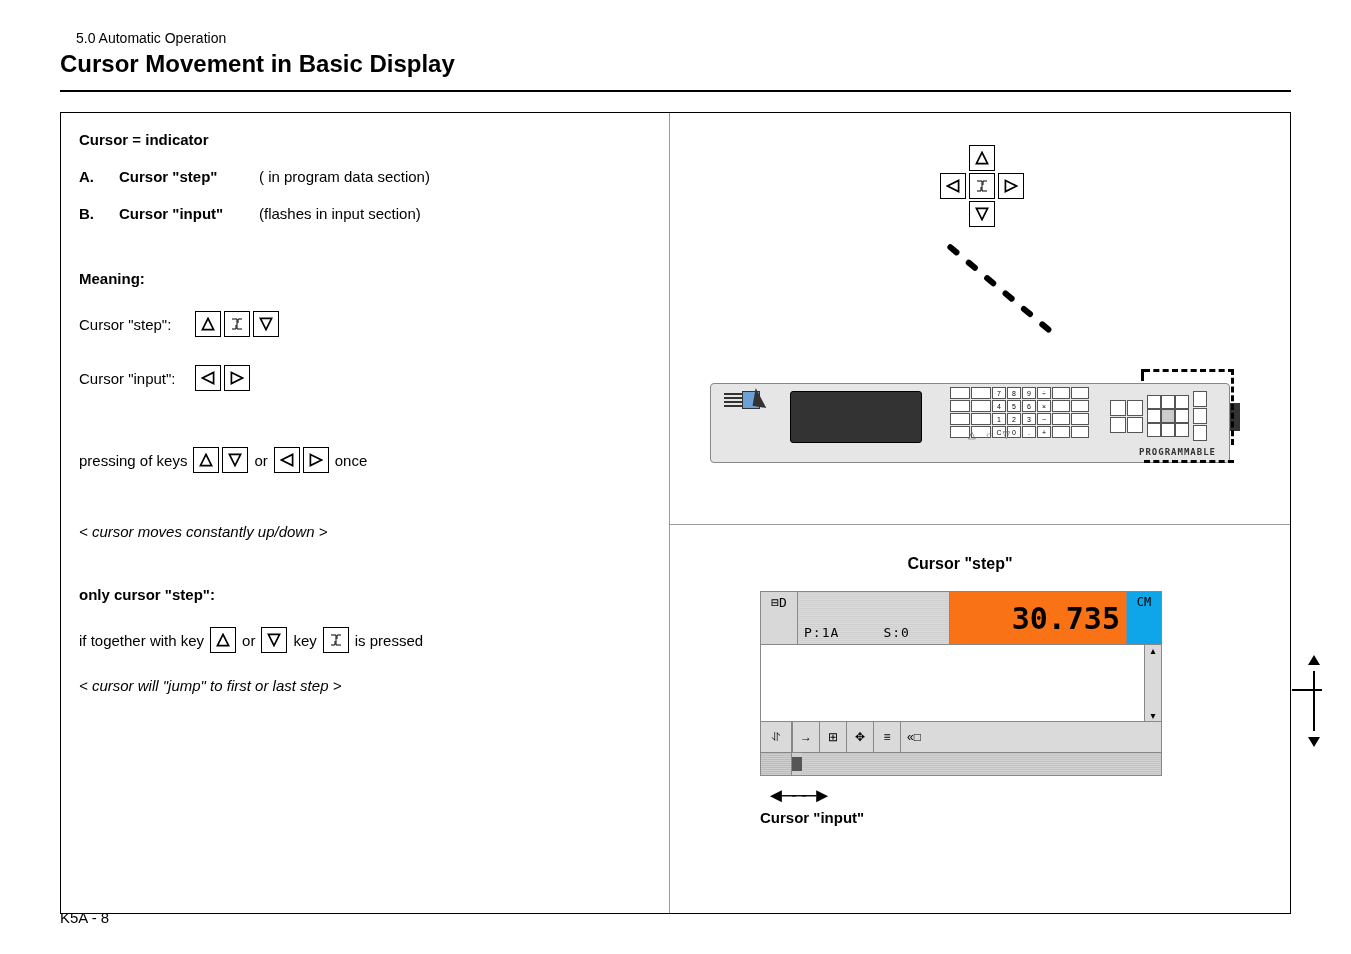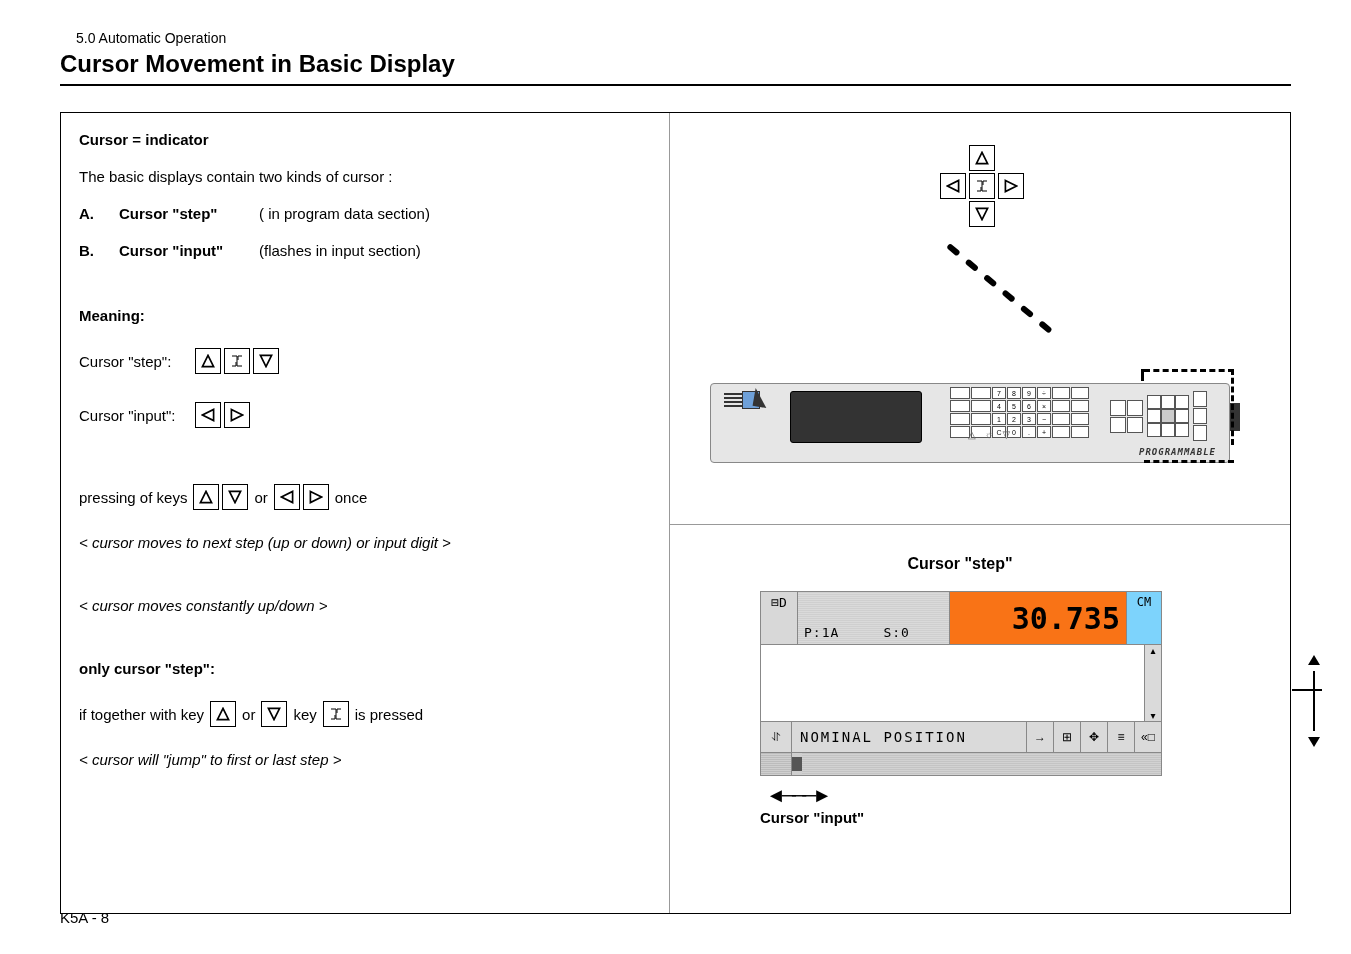--- a/index.html
+++ b/index.html
@@ -8,21 +8,21 @@
   width: 1351px;
   height: 954px;
   background: #fff;
   font-family: Arial, Helvetica, sans-serif;
   color: #000;
   position: relative;
   box-sizing: border-box;
   padding: 30px 60px 20px 60px;
 }
 .section-num { font-size: 14px; margin-bottom: 4px; margin-left: 16px; }
-.title { font-size: 24px; font-weight: bold; border-bottom: 2px solid #000; padding-bottom: 6px; margin-bottom: 26px; }
+.title { font-size: 24px; font-weight: bold; border-bottom: 2px solid #000; padding-bottom: 12px; margin-bottom: 20px; }
 .main-box {
   border: 1px solid #000;
   display: flex;
   height: 800px;
 }
 .left-col { flex: 1; padding: 18px 18px 18px 18px; display: flex; flex-direction: column; gap: 20px; font-size: 15px; }
 .right-col { width: 620px; border-left: 1px solid #999; display: flex; flex-direction: column; }
 .right-top { flex: 0 0 375px; border-bottom: 1px solid #999; padding: 18px; position: relative; }
 .right-bottom { flex: 1; padding: 30px 18px 10px 60px; position: relative; }
 .bold { font-weight: bold; }
@@ -61,39 +61,39 @@
 .mscreen { position: absolute; left: 80px; top: 18px; width: 130px; height: 50px; background:#333; border:1px solid #000; border-radius:3px;}
 .mkeypad { position: absolute; left: 240px; top: 14px; width: 160px; height: 58px; display:grid; grid-template-columns: 20px 20px 14px 14px 14px 14px 18px 18px; grid-template-rows: repeat(4, 12px); gap:1px; }
 .mkeypad div { background:#fff; border:0.5px solid #555; font-size:7px; line-height:11px; text-align:center; overflow:hidden;}
 .mdials { position:absolute; left: 258px; top: 56px; font-size:10px; color:#666; letter-spacing:3px;}
 .mright { position: absolute; right: 20px; top: 14px; width: 100px; height: 58px; display:flex; gap:4px; align-items:center; }
 .mright .group { display:grid; grid-template-columns: 16px 16px; grid-auto-rows: 16px; gap:1px;}
 .mright .group div { border:0.5px solid #555; background:#fff;}
 .mright .nav { display:grid; grid-template-columns: 14px 14px 14px; grid-template-rows: 14px 14px 14px; gap:0;}
 .mright .nav div { border:0.5px solid #555; background:#fff;}
 .mright .nav .c { background:#ccc;}
-.mprog { position:absolute; right: 14px; bottom: 6px; font-family: monospace; font-size:9px; letter-spacing:1px; font-weight:bold; color:#333;font-style:italic;}
+.mprog { position:absolute; right: 14px; bottom: 6px; font-family: monospace; font-size:9px; letter-spacing:1px; font-weight:bold; color:#333;}
 .mconn { position:absolute; right:-10px; top:30px; width:10px; height:28px; background:#333; }
 .mbrk-top { position:absolute; right:-4px; top:-4px; width: 90px; border-top: 3px dashed #000; }
 .mbrk-right { position:absolute; right:-4px; top:-4px; height: 76px; border-right: 3px dashed #000;}
 .mbrk-bot { position:absolute; right:-4px; bottom:0; width: 90px; border-bottom: 3px dashed #000;}
 .mbrk-corner-l { position:absolute; right:86px; top:-4px; height:12px; border-left:3px solid #000;}
 
 
 .screen-title { font-weight: bold; font-size: 16px; margin-bottom: 18px; text-align:center; width: 400px; margin-left: 30px;}
 .screen {
   width: 400px; margin-left: 30px; border: 1px solid #888;
 }
 .sc-row { display:flex; }
 .sc-header { background: #c8c8c8; height: 52px; border-bottom:1px solid #888; position:relative;}
 .sc-h-left { width: 36px; border-right:1px solid #888; background:#d8d8d8; display:flex; align-items:flex-start; justify-content:center; font-family:monospace; font-size:13px; padding-top:3px;}
 .sc-h-mid { flex:1; font-family:monospace; letter-spacing:1px; background: repeating-linear-gradient(#cfcfcf 0 1px, #dadada 1px 2px); position:relative;}
 .sc-h-mid .line2 { position:absolute; left:6px; bottom:4px; font-size:13px; }
 .sc-h-val { width: 170px; border-left:1px solid #888; background:#f97316; display:flex; align-items:center; justify-content:flex-end; padding-right:6px; font-family:monospace; font-size:30px; font-weight:bold; }
-.sc-h-unit { width: 34px; border-left:1px solid #888; background:#7dd3fc; display:flex; align-items:flex-start; justify-content:center; font-family:monospace; font-size:12px; padding-top:3px;}
+.sc-h-unit { width: 34px; border-left:1px solid #888; background:#0ea5e9; display:flex; align-items:flex-start; justify-content:center; font-family:monospace; font-size:12px; padding-top:3px;}
 .sc-body { height: 76px; display:flex; background:#fff; border-bottom:1px solid #888; position:relative;}
 .sc-body-main { flex:1; border-right:1px solid #888;}
 .sc-body-scroll { width: 16px; background:#dadada; display:flex; flex-direction:column; justify-content:space-between; align-items:center; font-size:10px;}
 .sc-footer { height: 30px; display:flex; background:#dadada; border-bottom:1px solid #888;}
 .sc-f-icon { width: 30px; border-right:1px solid #888; display:flex; align-items:center; justify-content:center; font-family:monospace; font-size:12px;}
 .sc-f-text { flex:1; display:flex; align-items:center; padding-left:8px; font-family:monospace; font-size:14px; letter-spacing:2px;}
 .sc-f-btns { display:flex;}
 .sc-f-btns div{ width:26px; border-left:1px solid #888; display:flex; align-items:center; justify-content:center; font-size:12px;}
 .sc-input-row { height: 22px; display:flex; background:#cfcfcf;}
 .sc-i-left { width:30px; border-right:1px solid #888; background: repeating-linear-gradient(#bcbcbc 0 1px, #cfcfcf 1px 2px);}
@@ -112,21 +112,20 @@
 </head>
 <body>
 
 <div class="section-num">5.0 Automatic Operation</div>
 <div class="title">Cursor Movement in Basic Display</div>
 
 <div class="main-box">
 
   <div class="left-col">
     <div class="bold">Cursor = indicator</div>
-    <div>The basic displays contain two kinds of cursor :</div>
 
     <div class="indent-list">
       <span class="letter">A.</span>
       <span class="name">Cursor "step"</span>
       <span>( in program data section)</span>
     </div>
     <div class="indent-list">
       <span class="letter">B.</span>
       <span class="name">Cursor "input"</span>
       <span>(flashes in input section)</span>
@@ -198,21 +197,20 @@
             </svg>
           </span>
         <span class="key">
             <svg class="tri" viewBox="0 0 10 10">
               <polygon points="1,1 9,5 1,9" fill="none" stroke="#000" stroke-width="1.2"></polygon>
             </svg>
           </span>
       </span>
       <span>once</span>
     </div>
-    <div class="italic">&lt; cursor moves to next step (up or down) or input digit &gt;</div>
 
     <div style="height:6px"></div>
     <div class="italic">&lt; cursor moves constantly up/down &gt;</div>
 
     <div style="height:6px"></div>
     <div class="bold">only cursor "step":</div>
     <div class="row-line">
       <span>if together with key</span>
       <span class="key">
           <svg class="tri" viewBox="0 0 10 10">
@@ -378,21 +376,20 @@
           </div>
           <div class="sc-body">
             <div class="sc-body-main"></div>
             <div class="sc-body-scroll">
                 <span>▴</span>
                 <span>▾</span>
               </div>
           </div>
           <div class="sc-footer">
             <div class="sc-f-icon">⥯</div>
-            <div class="sc-f-text">NOMINAL POSITION</div>
             <div class="sc-f-btns">
               <div>→</div>
               <div>⊞</div>
               <div>✥</div>
               <div>≡</div>
               <div>«□</div>
             </div>
           </div>
           <div class="sc-input-row">
             <div class="sc-i-left"></div>

